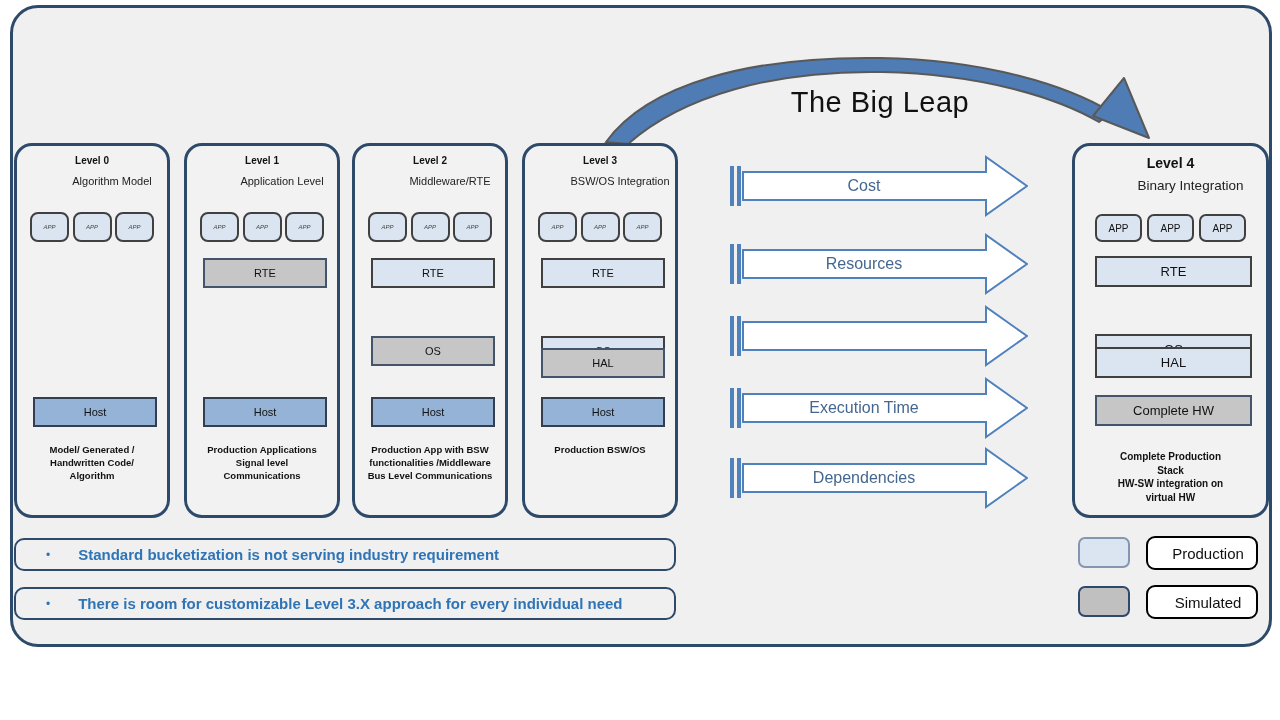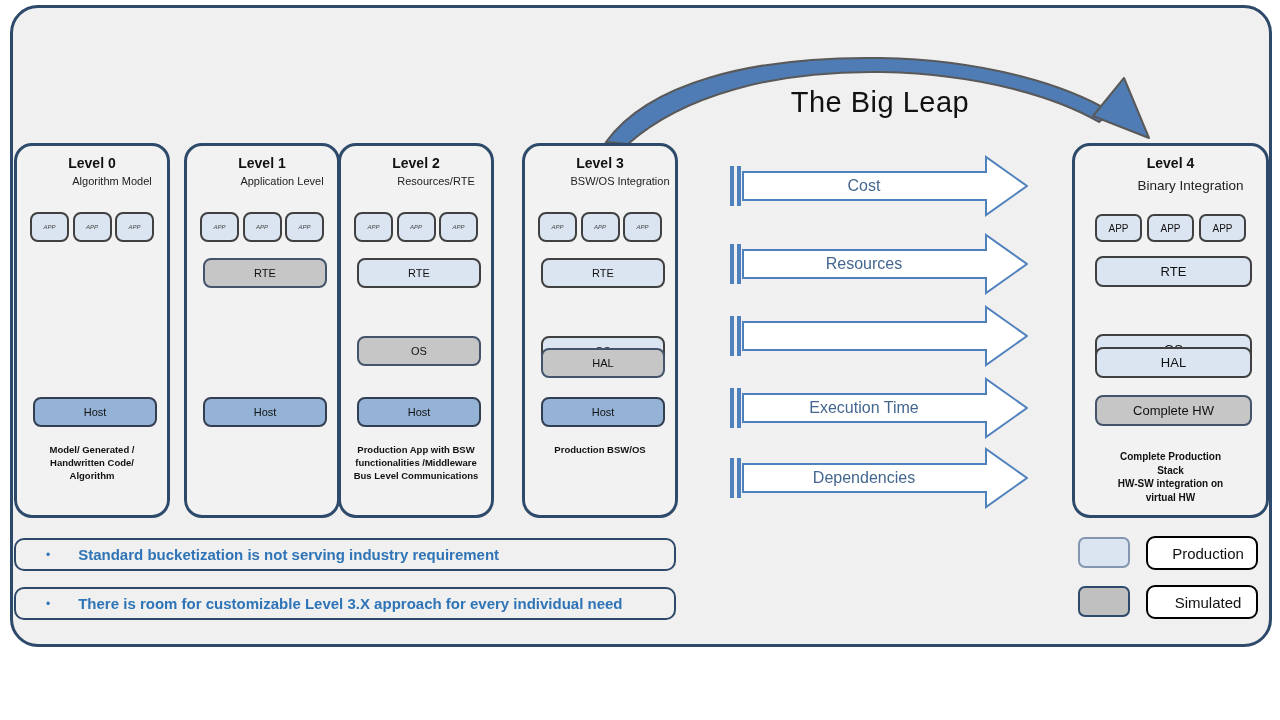--- a/index.html
+++ b/index.html
@@ -29,36 +29,36 @@
   .arc-band{fill:var(--arc-blue);stroke:var(--arc-stroke);stroke-width:2;}
   .arc-head{fill:var(--arc-blue);stroke:var(--arc-stroke);stroke-width:2;stroke-linejoin:round;}
   .big-leap-title{position:absolute;left:700px;top:86px;width:360px;text-align:center;
     font-size:29px;color:#111;letter-spacing:0.5px;}
 
   
   .card{position:absolute;top:143px;width:156px;height:375px;background:var(--card-bg);
     border:3px solid var(--navy);border-radius:18px;}
   .card-l4{width:197px;}
   .card-title{position:absolute;top:9px;left:0;width:100%;text-align:center;
-    font-size:14px;font-weight:bold;color:#111;}
+    font-size:10px;font-weight:bold;color:#111;}
   .card-l4 .card-title{font-size:14px;}
   .card-subtitle{position:absolute;top:29px;left:0;width:100%;text-align:center;
     font-size:11px;color:#222;padding-left:40px;}
   .card-l4 .card-subtitle{top:32px;font-size:13.5px;}
 
   .apps-row{position:absolute;top:66px;left:13px;right:13px;display:flex;justify-content:space-between;}
   .card-l4 .apps-row{top:68px;left:20px;right:20px;}
   .app-box{width:39px;height:30px;background:var(--light-blue);border:2px solid var(--box-border);
     border-radius:8px;display:flex;align-items:center;justify-content:center;}
   .app-box span{font-size:6px;font-style:italic;color:#444;}
   .card-l4 .app-box{width:47px;height:28px;border-radius:7px;}
   .card-l4 .app-box span{font-size:10px;font-style:normal;color:#111;}
 
   .stack-box{position:absolute;left:16px;width:124px;height:30px;line-height:26px;
-    text-align:center;font-size:11px;color:#111;border:2px solid var(--box-border);border-radius:8px;
+    text-align:center;font-size:11px;color:#111;border:2px solid var(--box-border);border-radius:0;
     background:var(--light-blue);}
   .card-l4 .stack-box{left:20px;width:157px;font-size:13px;line-height:27px;height:31px;}
   .stack-box.gray{background:var(--box-gray);border-color:var(--slate-border);}
   .stack-box.host{background:var(--host-blue);border-color:#333f50;}
   .row-rte{top:112px;}
   .row-os{top:156px;margin-top:34px;}
   .row-hal{top:202px;}
   .row-host{top:251px;}
   .card-l4 .row-rte{top:110px;}
   .card-l4 .row-os{top:154px;}
@@ -133,25 +133,28 @@
         </div>
       <div class="app-box">
           <span>APP</span>
         </div>
       <div class="app-box">
           <span>APP</span>
         </div>
     </div>
     <div class="stack-box gray row-rte">RTE</div>
     <div class="stack-box host row-host">Host</div>
-  </div>
-
-  <div class="card" style="left:338px">
+    <div class="card-caption">Production Applications
+Signal level
+Communications</div>
+  </div>
+
+  <div class="card" style="left:352px">
     <div class="card-title">Level 2</div>
-    <div class="card-subtitle">Resources/RTE</div>
+    <div class="card-subtitle">Middleware/RTE</div>
     <div class="apps-row">
       <div class="app-box">
           <span>APP</span>
         </div>
       <div class="app-box">
           <span>APP</span>
         </div>
       <div class="app-box">
           <span>APP</span>
         </div>

